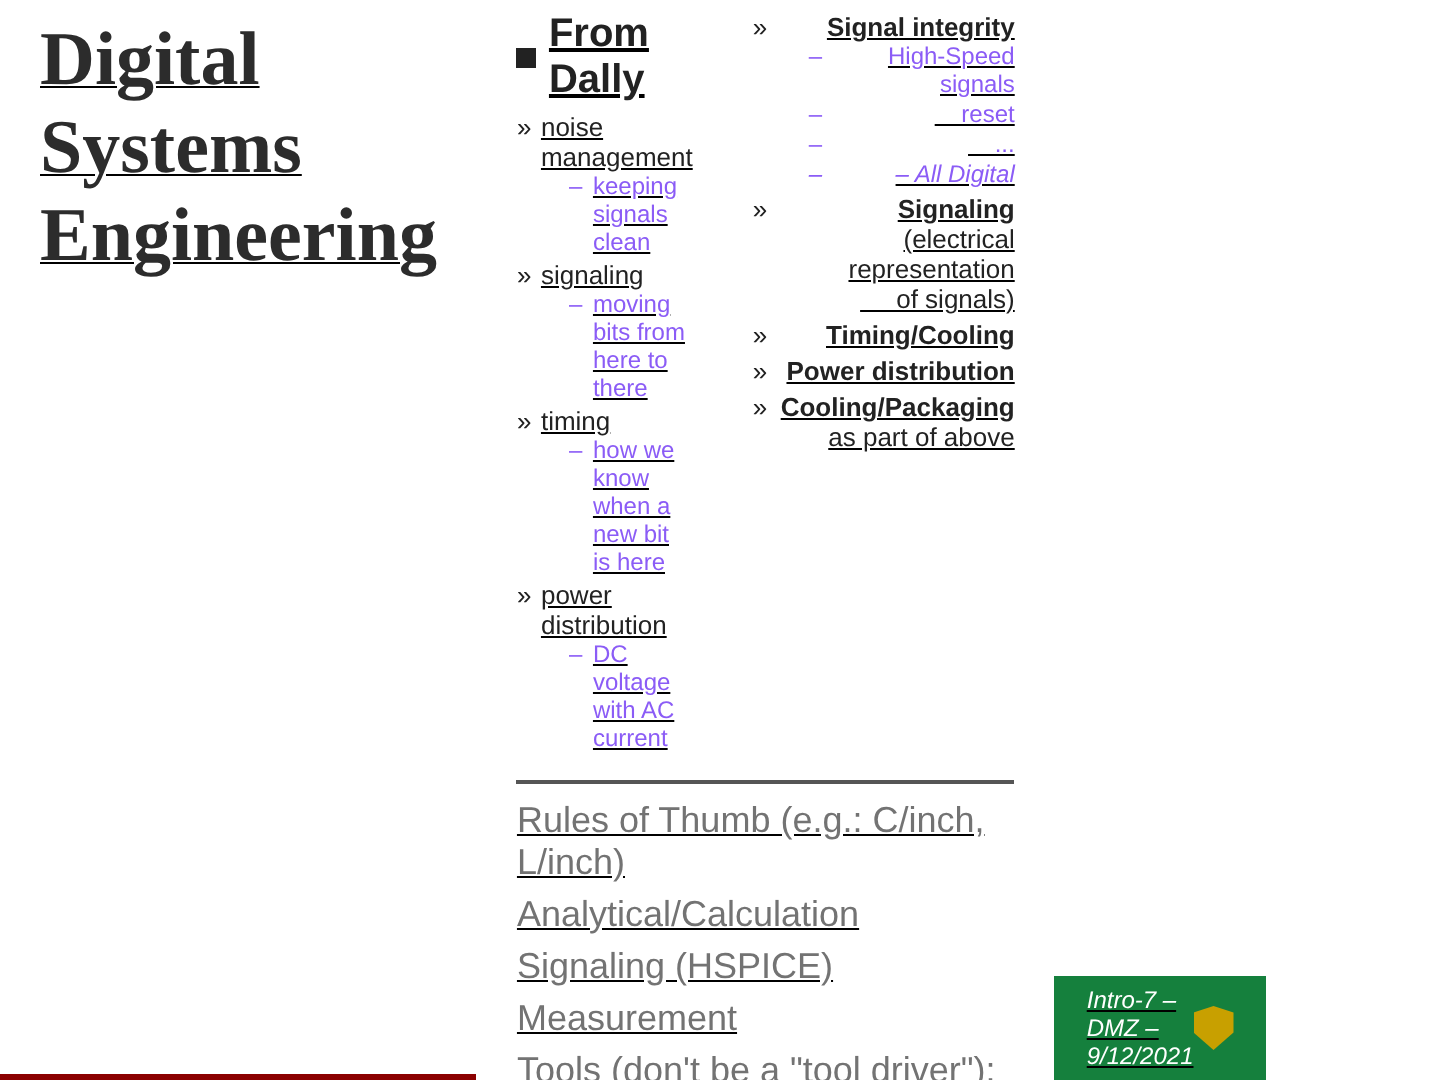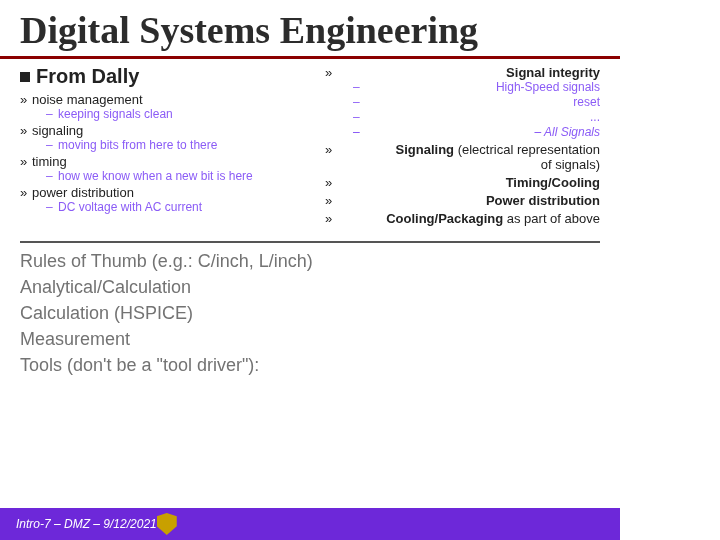--- a/index.html
+++ b/index.html
@@ -10,21 +10,21 @@
       background: #ffffff;
       font-family: Arial, Helvetica, sans-serif;
       overflow: hidden;
       position: relative;
     }
 
     .page-container {
       width: 620px;
       height: 540px;
       display: flex;
-      flex-direction: column;
+      text-decoration: underline;
     }
 
     .title-bar {
       background: #ffffff;
       padding: 8px 20px 4px 20px;
       border-bottom: 3px solid #8B0000;
     }
 
     .title-text {
       font-size: 38px;
@@ -136,21 +136,21 @@
     }
 
     .bottom-list li {
       font-size: 18px;
       color: #737373;
       margin-bottom: 5px;
       padding-left: 0;
     }
 
     .footer {
-      background: #6d28d9;
+      background: #15803d;
       padding: 5px 16px;
       display: flex;
       align-items: center;
       justify-content: flex-start;
       margin-top: auto;
     }
 
     .footer-left {
       font-size: 12px;
       color: #ffffff;
@@ -250,39 +250,39 @@
       </div>
 
       <div class="right-column">
         <ul class="right-col-items">
           <li>
             <span class="bold-item">Signal integrity</span>
             <ul class="sub-list">
               <li>High-Speed signals</li>
               <li>&nbsp;&nbsp;&nbsp;&nbsp;reset</li>
               <li>&nbsp;&nbsp;&nbsp;&nbsp;...</li>
-              <li class="all-signals">– All Signals</li>
+              <li class="all-signals">– All Digital</li>
             </ul>
           </li>
           <li><span class="bold-item">Signaling</span> (electrical representation<br>&nbsp;&nbsp;&nbsp;&nbsp;&nbsp;of signals)</li>
           <li><span class="bold-item">Timing/Cooling</span></li>
           <li><span class="bold-item">Power distribution</span></li>
           <li><span class="bold-item">Cooling/Packaging</span> as part of above</li>
         </ul>
       </div>
 
     </div>
 
     <hr class="divider">
 
     <div class="bottom-section">
       <ul class="bottom-list">
         <li>Rules of Thumb (e.g.: C/inch, L/inch)</li>
         <li>Analytical/Calculation</li>
-        <li>Calculation (HSPICE)</li>
+        <li>Signaling (HSPICE)</li>
         <li>Measurement</li>
         <li>Tools (don't be a "tool driver"):</li>
       </ul>
     </div>
 
   </div>
 
   <div class="footer">
     <span class="footer-left">Intro-7 – DMZ – 9/12/2021</span>
     <div class="footer-right">

